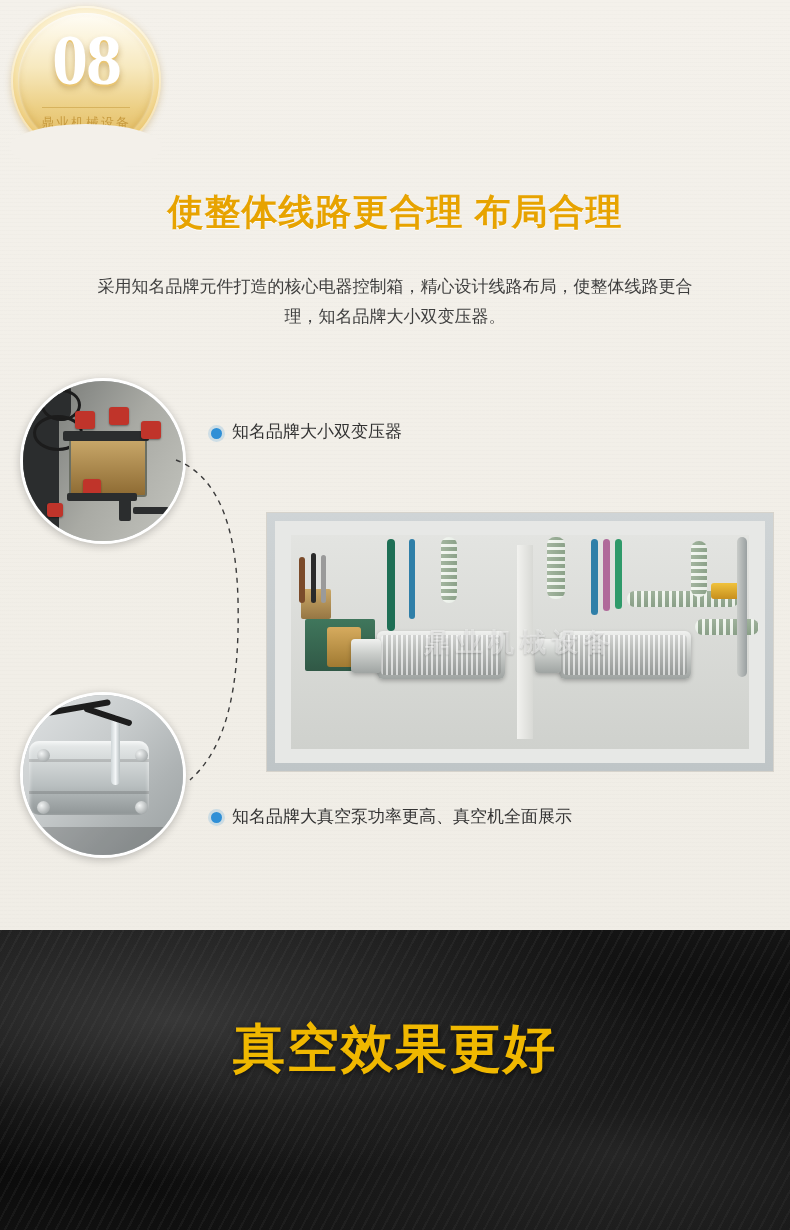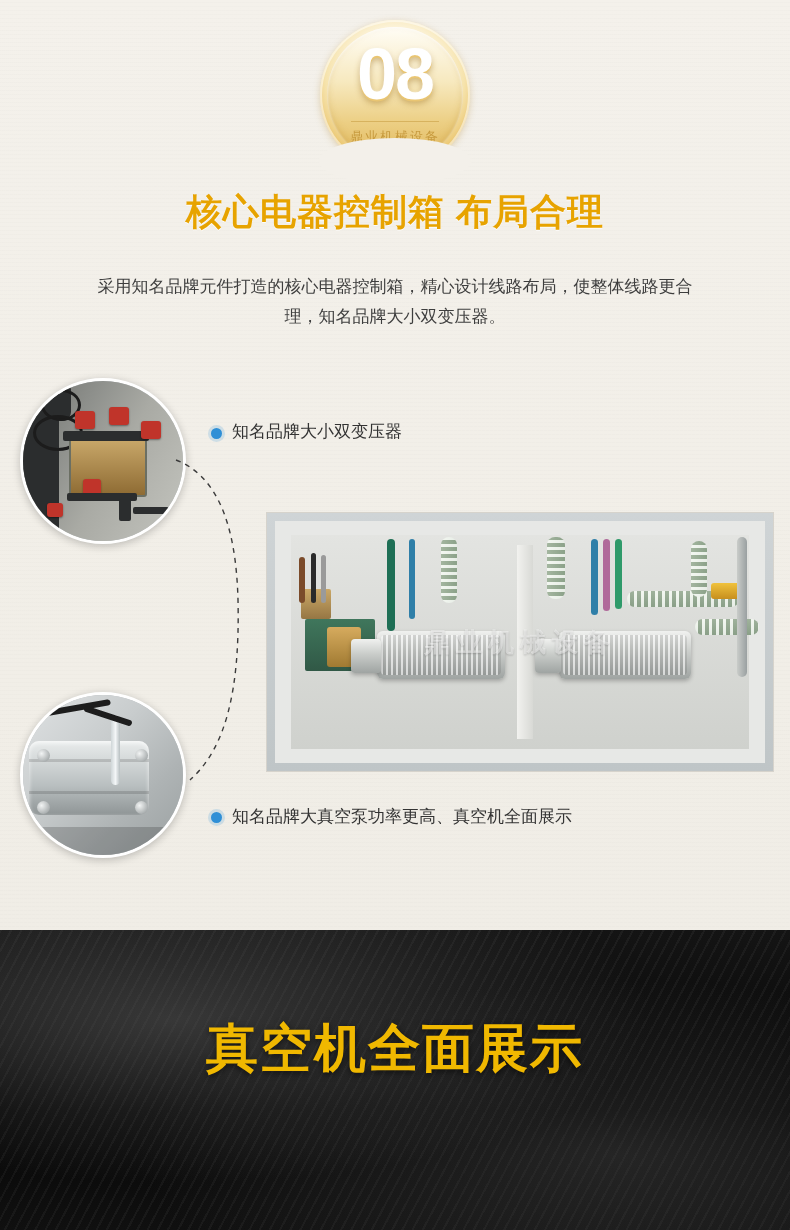--- a/index.html
+++ b/index.html
@@ -14,22 +14,22 @@
     position:relative;
     width:790px;height:1230px;
     background:
       repeating-linear-gradient(0deg, rgba(255,255,255,0.0) 0px, rgba(255,255,255,0.0) 3px, rgba(0,0,0,0.012) 3px, rgba(0,0,0,0.012) 4px),
       linear-gradient(180deg,#f4f1eb 0%,#f1eee7 55%,#efece5 100%);
     overflow:hidden;
   }
 
   
   .badge-wrap{
-    position:absolute;left:0;right:0;top:20px;
-    display:flex;justify-content:center;
+    position:absolute;left:0;right:0;top:6px;
+    display:flex;font-family:Liberation Serif, serif;
   }
   .badge{
     position:relative;width:172px;height:160px;
   }
   .badge .ring{
     position:absolute;left:50%;top:0;transform:translateX(-50%);
     width:150px;height:150px;border-radius:50%;
     background:
       radial-gradient(circle at 50% 38%, #ffffff 0%, #fdf6e2 38%, #f6e3ac 58%, #e8c064 76%, #d9a63c 100%);
     box-shadow:0 2px 7px rgba(180,140,60,.35), inset 0 0 0 2px rgba(255,255,255,.5);
@@ -195,21 +195,21 @@
   <div class="badge-wrap">
     <div class="badge">
       <div class="ring"></div>
       <div class="num">08</div>
       <div class="divider"></div>
       <div class="sub">鼎业机械设备</div>
       <div class="cut"></div>
     </div>
   </div>
 
-  <div class="title">核心电器控制箱  布局合理</div>
+  <div class="title">使整体线路更合理  布局合理</div>
   <div class="desc">采用知名品牌元件打造的核心电器控制箱，精心设计线路布局，使整体线路更合理，知名品牌大小双变压器。</div>
 
   <div class="circle top">
     <div class="ph-transformer">
       <div class="blk" style="left:-6px;top:0;width:42px;height:160px;"></div>
       <div class="blk" style="left:30px;top:0;width:18px;height:40px;border-radius:9px;"></div>
       <div class="wire" style="left:18px;top:8px;width:34px;height:26px;"></div>
       <div class="wire" style="left:10px;top:34px;width:44px;height:30px;"></div>
       <div class="coil"></div>
       <div class="blk" style="left:40px;top:50px;width:86px;height:10px;"></div>
@@ -285,15 +285,15 @@
         <div class="motor" style="left:244px;top:104px;width:26px;height:34px;border-radius:4px;"></div>
         <div class="copper" style="left:420px;top:48px;width:34px;height:16px;background:linear-gradient(180deg,#f0c23c,#c78f1e);"></div>
         <div class="hose" style="left:404px;top:84px;width:64px;height:16px;"></div>
         <div class="coilwire" style="left:446px;top:2px;width:10px;height:140px;background:linear-gradient(90deg,#c9ccc9,#9aa0a1);"></div>
       </div>
     </div>
     <div class="wm">鼎业机械设备</div>
   </div>
 
   <div class="black"></div>
-  <div class="black-title">真空机全面展示</div>
+  <div class="black-title">真空效果更好</div>
 
 </div>
 
 </body></html>

